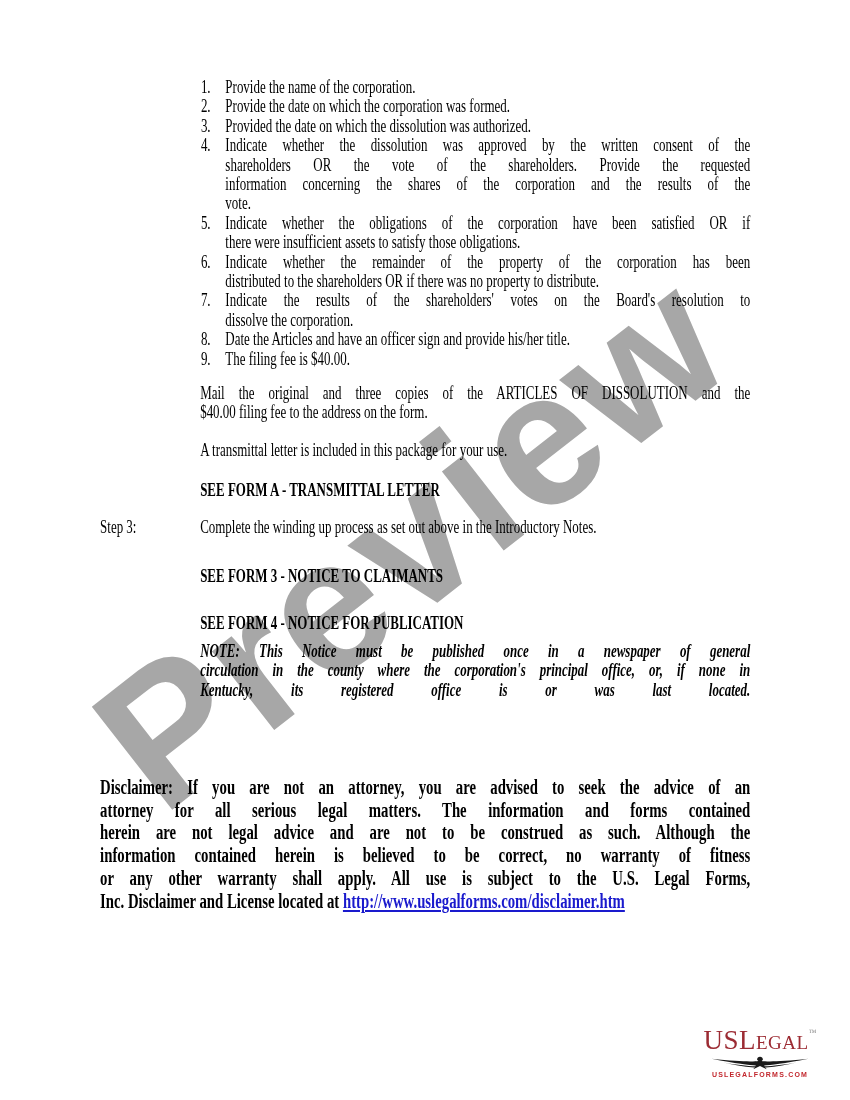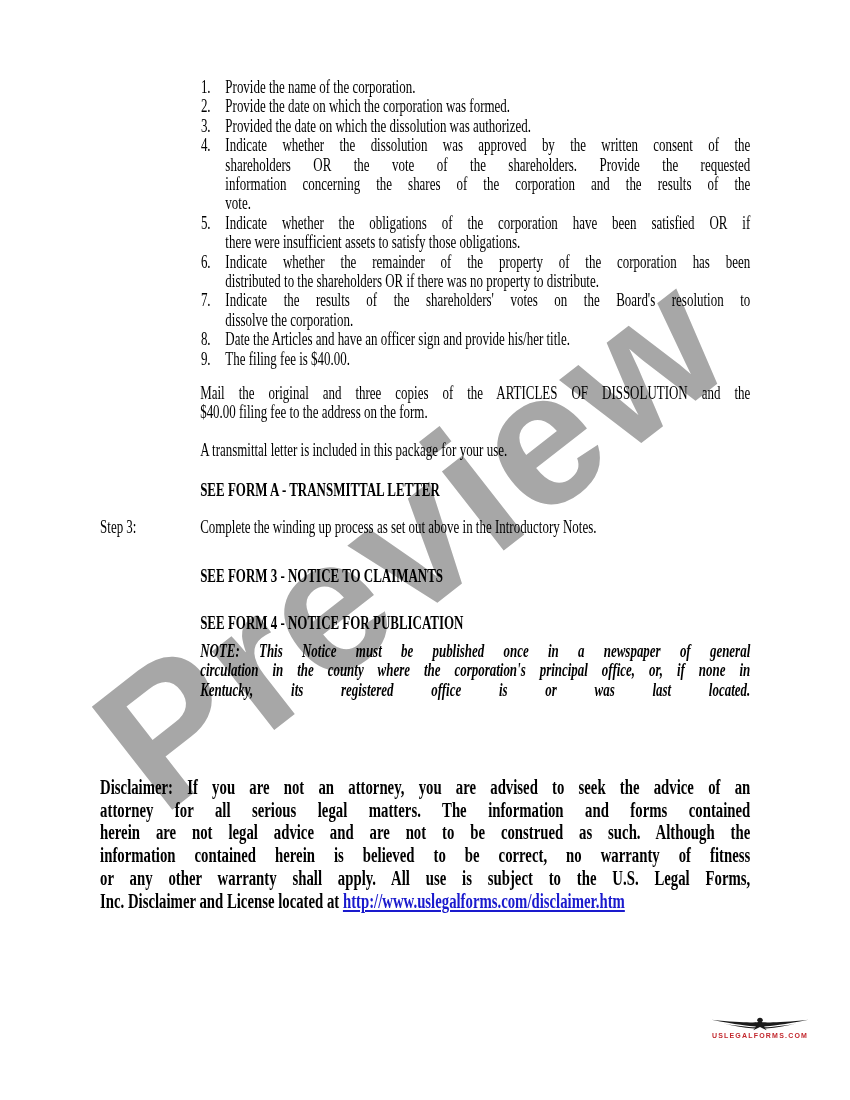--- a/index.html
+++ b/index.html
@@ -167,19 +167,22 @@
         <div class="jline">or any other warranty shall apply. All use is subject to the U.S. Legal Forms,</div>
       </div>
     <div class="disc-last">
       <span>Inc. Disclaimer and License located at </span><a class="disc-link" href="#" style="color: rgb(26, 26, 205);">http://www.uslegalforms.com/disclaimer.htm</a>
     </div>
   </div>
 
 </div>
 
 <div class="logo">
+  <div class="logo-brand" style="color: rgb(156, 43, 51);">
+    <span class="logo-big">US</span><span class="logo-big">L</span><span class="logo-small">EGAL</span><span class="logo-tm">™</span>
+  </div>
   <svg class="logo-eagle" width="100" height="14" viewBox="0 0 240 32">
     <path d="M120 1 c4 0 7 3 7 7 l-3 3 c10 2 45 2 112 -5 c-58 12 -92 15 -106 16 l6 9 -16 -8 -16 8 6 -9 C96 21 62 18 4 6 c67 7 102 7 112 5 l-3 -3 c0 -4 3 -7 7 -7 z" fill="#1a1a1a"></path>
     <path d="M30 14 c30 6 60 9 80 10 l-4 3 c-26 -2 -52 -7 -76 -13 z" fill="#1a1a1a"></path>
     <path d="M210 14 c-30 6 -60 9 -80 10 l4 3 c26 -2 52 -7 76 -13 z" fill="#1a1a1a"></path>
   </svg>
   <div class="logo-caption" style="color: rgb(194, 39, 45);">USLEGALFORMS.COM</div>
 </div>
 
 </body></html>

